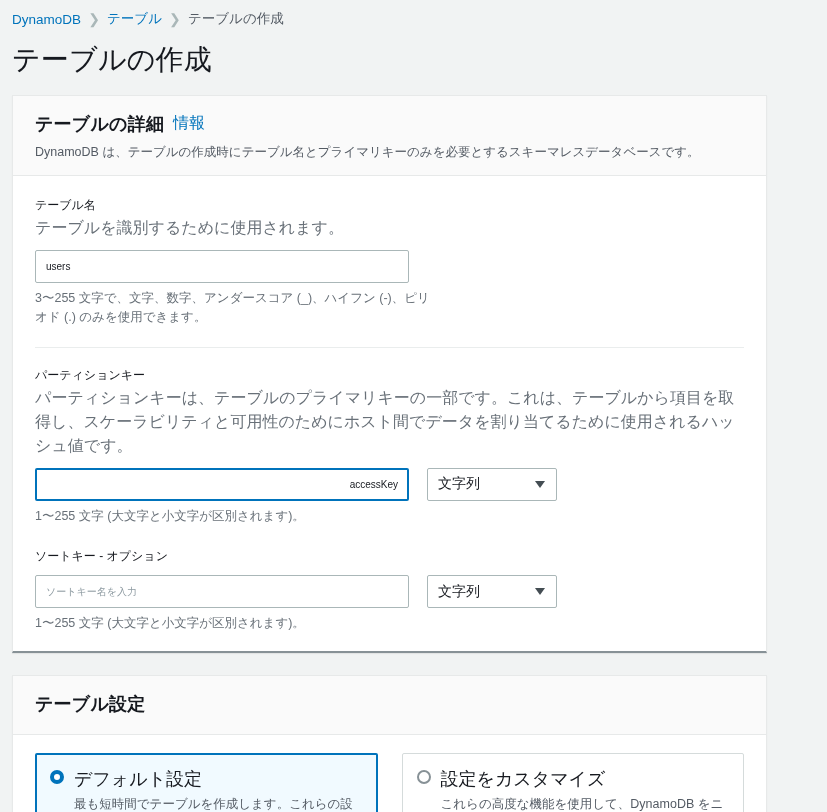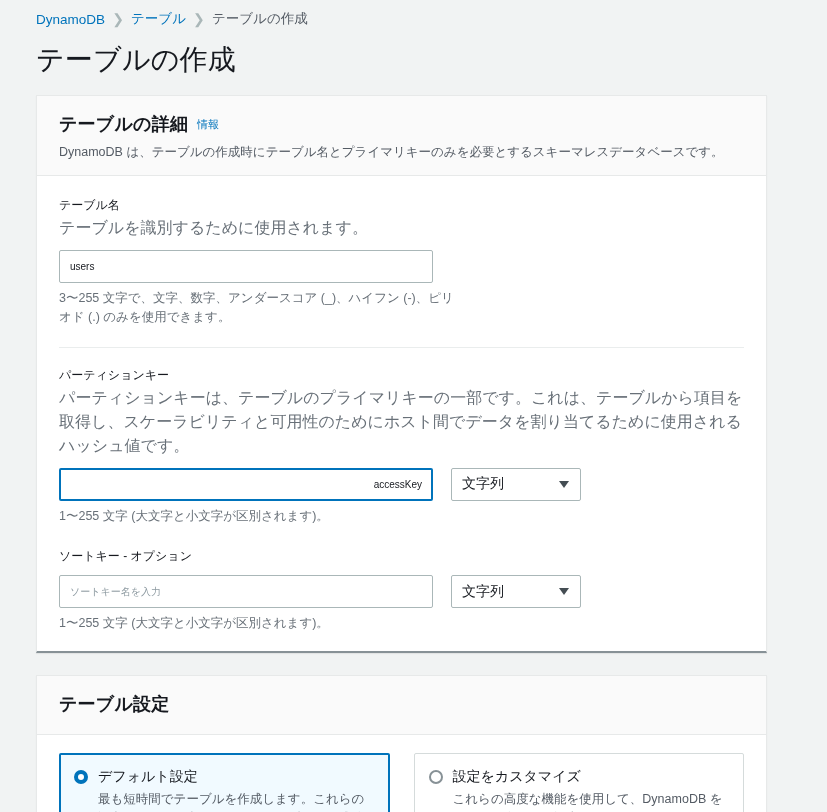--- a/index.html
+++ b/index.html
@@ -7,21 +7,21 @@
     margin: 0;
     padding: 0;
     width: 827px;
     height: 812px;
     background: #f1f3f3;
     font-family: "Liberation Sans", "DejaVu Sans", sans-serif;
     color: #16191f;
     overflow: hidden;
   }
 
-  .page { width: 779px; height: 812px; position: relative; padding-left: 24px; }
+  .page { width: 779px; height: 812px; position: relative; }
 
   
   .breadcrumb {
     display: flex;
     align-items: center;
     height: 38px;
     padding: 0 0 0 12px;
     font-size: 13.5px;
   }
   .crumb-link {
@@ -68,21 +68,21 @@
   }
   .panel-head.plain { padding-bottom: 18px; }
   .panel-title {
     font-size: 18px;
     font-weight: bold;
     color: #16191f;
     display: inline;
     letter-spacing: .2px;
   }
   .info-link {
-    font-size: 11px;
+    font-size: 16px;
     color: #0073bb;
     margin-left: 9px;
     cursor: pointer;
     vertical-align: 2px;
   }
   .panel-sub {
     font-size: 12.5px;
     color: #545b64;
     margin-top: 7px;
     line-height: 1.45;
@@ -194,21 +194,21 @@
     border: 2px solid #879196;
     background: #fff;
     margin-top: 3px;
   }
   .radio-mark.on {
     border: 4px solid #0073bb;
     background: #fff;
   }
   .radio-text { flex: 1; }
   .radio-title {
-    font-size: 14px;
+    font-size: 18px;
     color: #16191f;
     line-height: 1.35;
   }
   .radio-desc {
     font-size: 12.5px;
     color: #545b64;
     line-height: 1.55;
     margin-top: 4px;
   }
 </style>

